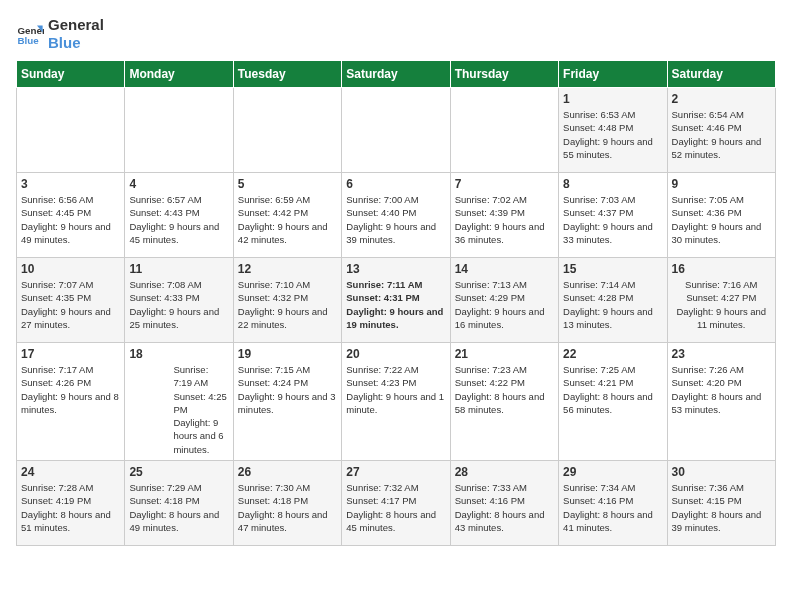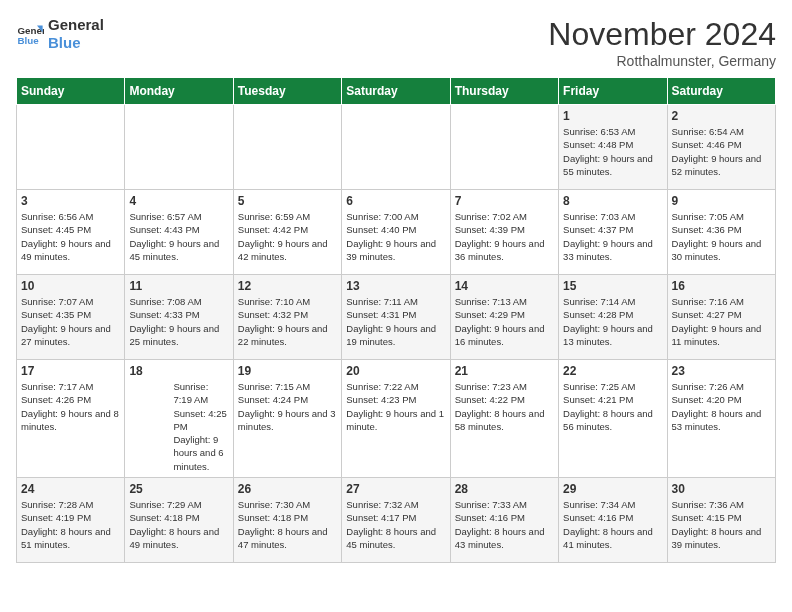--- a/index.html
+++ b/index.html
@@ -86,24 +86,20 @@
     <svg class="logo-icon" viewBox="0 0 40 40" xmlns="http://www.w3.org/2000/svg">
       <text x="2" y="20" font-size="14" font-weight="bold" fill="#333">General</text>
       <text x="2" y="34" font-size="14" font-weight="bold" fill="#4a90d9">Blue</text>
       <polygon points="30,8 38,8 38,18" fill="#4a90d9"></polygon>
     </svg>
     <div style="line-height:1.2">
       <div style="font-size:15px;font-weight:bold;color:#333;">General</div>
       <div style="font-size:15px;font-weight:bold;color:#4a90d9;">Blue</div>
     </div>
   </div>
-  <div class="title-block">
-    <div class="month-year">November 2024</div>
-    <div class="location">Rotthalmunster, Germany</div>
-  </div>
 </div>
 
 <table>
   <thead>
     <tr>
     <th>Sunday</th>
         <th>Monday</th>
         <th>Tuesday</th>
         <th>Saturday</th>
         <th>Thursday</th>
@@ -189,39 +185,39 @@
 Daylight: 9 hours and 25 minutes.</div>
         </td>
         <td>
           <span class="day-num">12</span>
           <div class="day-detail" style="white-space: pre-line;">Sunrise: 7:10 AM
 Sunset: 4:32 PM
 Daylight: 9 hours and 22 minutes.</div>
         </td>
         <td>
           <span class="day-num">13</span>
-          <div class="day-detail" style="white-space: pre-line;">Sunrise: 7:11 AM
+          <div class="day-detail" style="white-space: pre-line; font-weight: bold;">Sunrise: 7:11 AM
 Sunset: 4:31 PM
 Daylight: 9 hours and 19 minutes.</div>
         </td>
         <td>
           <span class="day-num">14</span>
           <div class="day-detail" style="white-space: pre-line;">Sunrise: 7:13 AM
 Sunset: 4:29 PM
 Daylight: 9 hours and 16 minutes.</div>
         </td>
         <td>
           <span class="day-num">15</span>
           <div class="day-detail" style="white-space: pre-line;">Sunrise: 7:14 AM
 Sunset: 4:28 PM
 Daylight: 9 hours and 13 minutes.</div>
         </td>
         <td>
           <span class="day-num">16</span>
-          <div class="day-detail" style="white-space: pre-line;">Sunrise: 7:16 AM
+          <div class="day-detail" style="white-space: pre-line; text-align: center;">Sunrise: 7:16 AM
 Sunset: 4:27 PM
 Daylight: 9 hours and 11 minutes.</div>
         </td>
       </tr>
       <tr>
         <td>
           <span class="day-num">17</span>
           <div class="day-detail" style="white-space: pre-line;">Sunrise: 7:17 AM
 Sunset: 4:26 PM
 Daylight: 9 hours and 8 minutes.</div>

